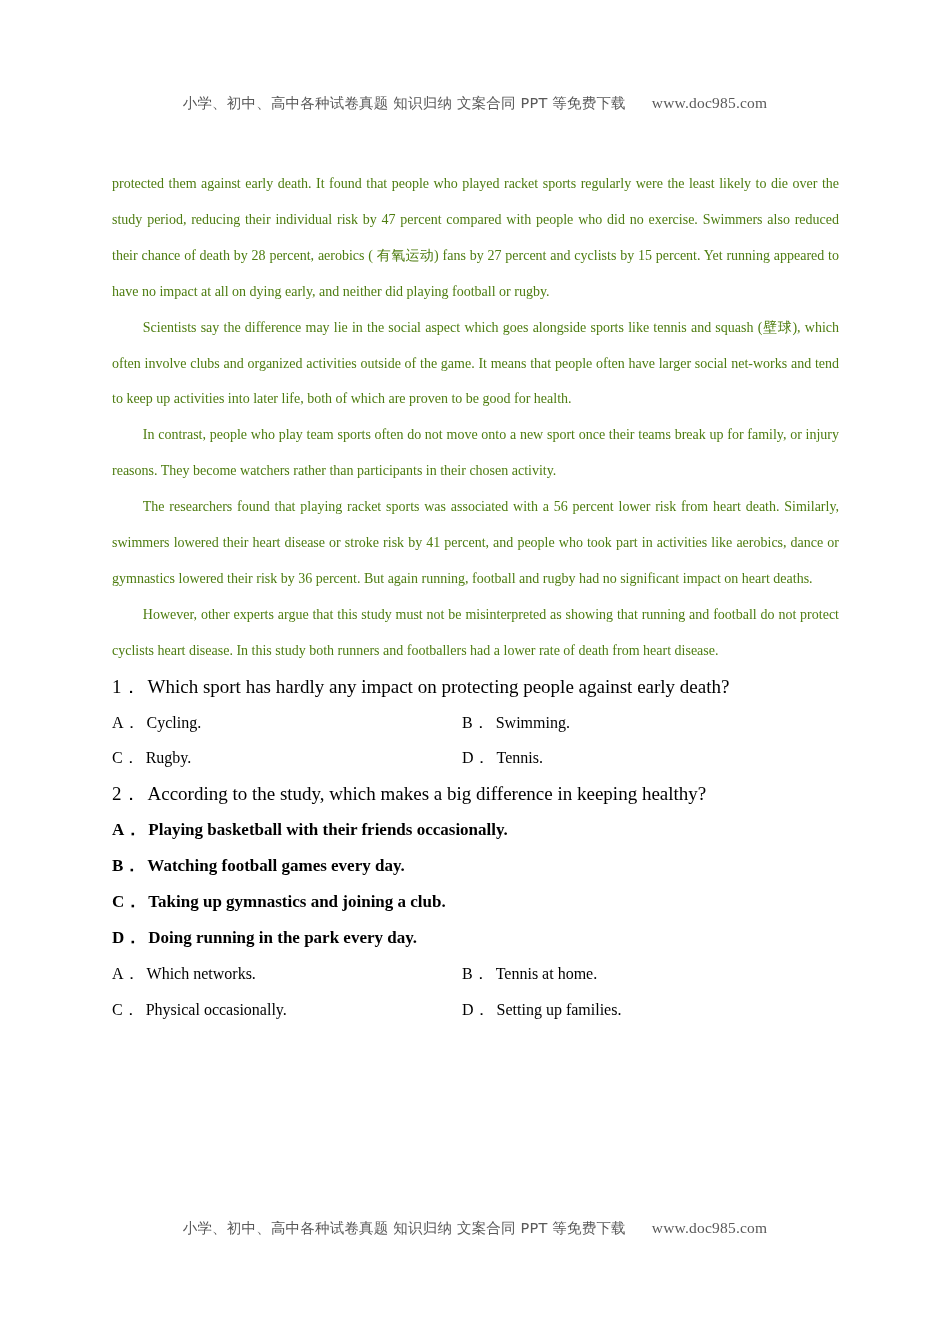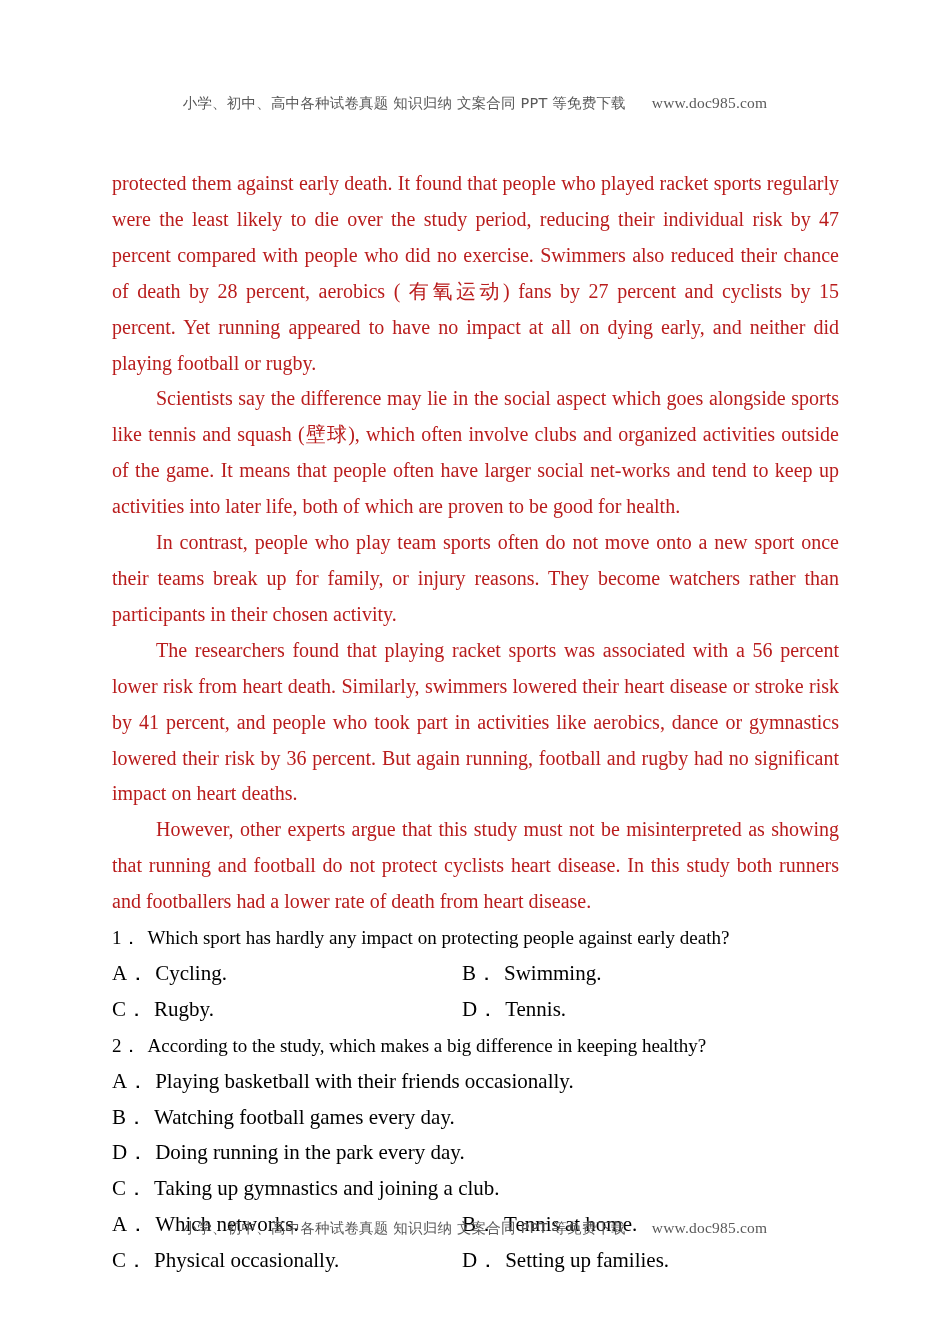--- a/index.html
+++ b/index.html
@@ -63,66 +63,67 @@
   
   .content {
     position: absolute;
     left: 112px;
     top: 138px;
     width: 727px;
   }
 
   p.para {
     margin: 0;
-    font-size: 20px;
+    font-size: 14px;
     line-height: 35.9px;
     text-align: justify;
     text-justify: inter-word;
-    color: #b91c1c;
+    color: #4d7c0f;
   }
   p.para.indent {
     text-indent: 2.2em;
   }
 
   
   .questions {
     margin-top: 0;
   }
   .q-stem {
     margin: 0;
     font-size: 19px;
     line-height: 35.9px;
     white-space: nowrap;
   }
   .q-num {
     display: inline;
   }
   .opt-row {
     position: relative;
-    font-size: 21px;
+    font-size: 16px;
     line-height: 35.9px;
     height: 35.9px;
     white-space: nowrap;
   }
   .opt-row .opt-a,
   .opt-row .opt-c {
     position: absolute;
     left: 0;
     top: 0;
   }
   .opt-row .opt-b,
   .opt-row .opt-d {
     position: absolute;
     left: 350px;
     top: 0;
   }
   .opt-full {
-    font-size: 21px;
+    font-size: 17px;
     line-height: 35.9px;
     white-space: nowrap;
+    font-weight: bold;
   }
   .opt-label {
     display: inline;
   }
   .opt-sp {
     display: inline-block;
     width: 7px;
   }
 </style>
 </head>
@@ -156,22 +157,22 @@
           <span class="opt-c"><span class="opt-label">C．</span><span class="opt-sp"></span><span>Rugby.</span></span>
           <span class="opt-d"><span class="opt-label">D．</span><span class="opt-sp"></span><span>Tennis.</span></span>
         </div>
       </div>
 
       <div>
         <p class="q-stem"><span class="q-num">2．</span><span class="opt-sp"></span><span>According to the study, which makes a big difference in keeping healthy?</span></p>
 
         <div class="opt-full"><span class="opt-label">A．</span><span class="opt-sp"></span><span>Playing basketball with their friends occasionally.</span></div>
         <div class="opt-full"><span class="opt-label">B．</span><span class="opt-sp"></span><span>Watching football games every day.</span></div>
+        <div class="opt-full"><span class="opt-label">C．</span><span class="opt-sp"></span><span>Taking up gymnastics and joining a club.</span></div>
         <div class="opt-full"><span class="opt-label">D．</span><span class="opt-sp"></span><span>Doing running in the park every day.</span></div>
-        <div class="opt-full"><span class="opt-label">C．</span><span class="opt-sp"></span><span>Taking up gymnastics and joining a club.</span></div>
       </div>
 
       <div>
 
         <div class="opt-row">
           <span class="opt-a"><span class="opt-label">A．</span><span class="opt-sp"></span><span>Which networks.</span></span>
           <span class="opt-b"><span class="opt-label">B．</span><span class="opt-sp"></span><span>Tennis at home.</span></span>
         </div>
 
         <div class="opt-row">

